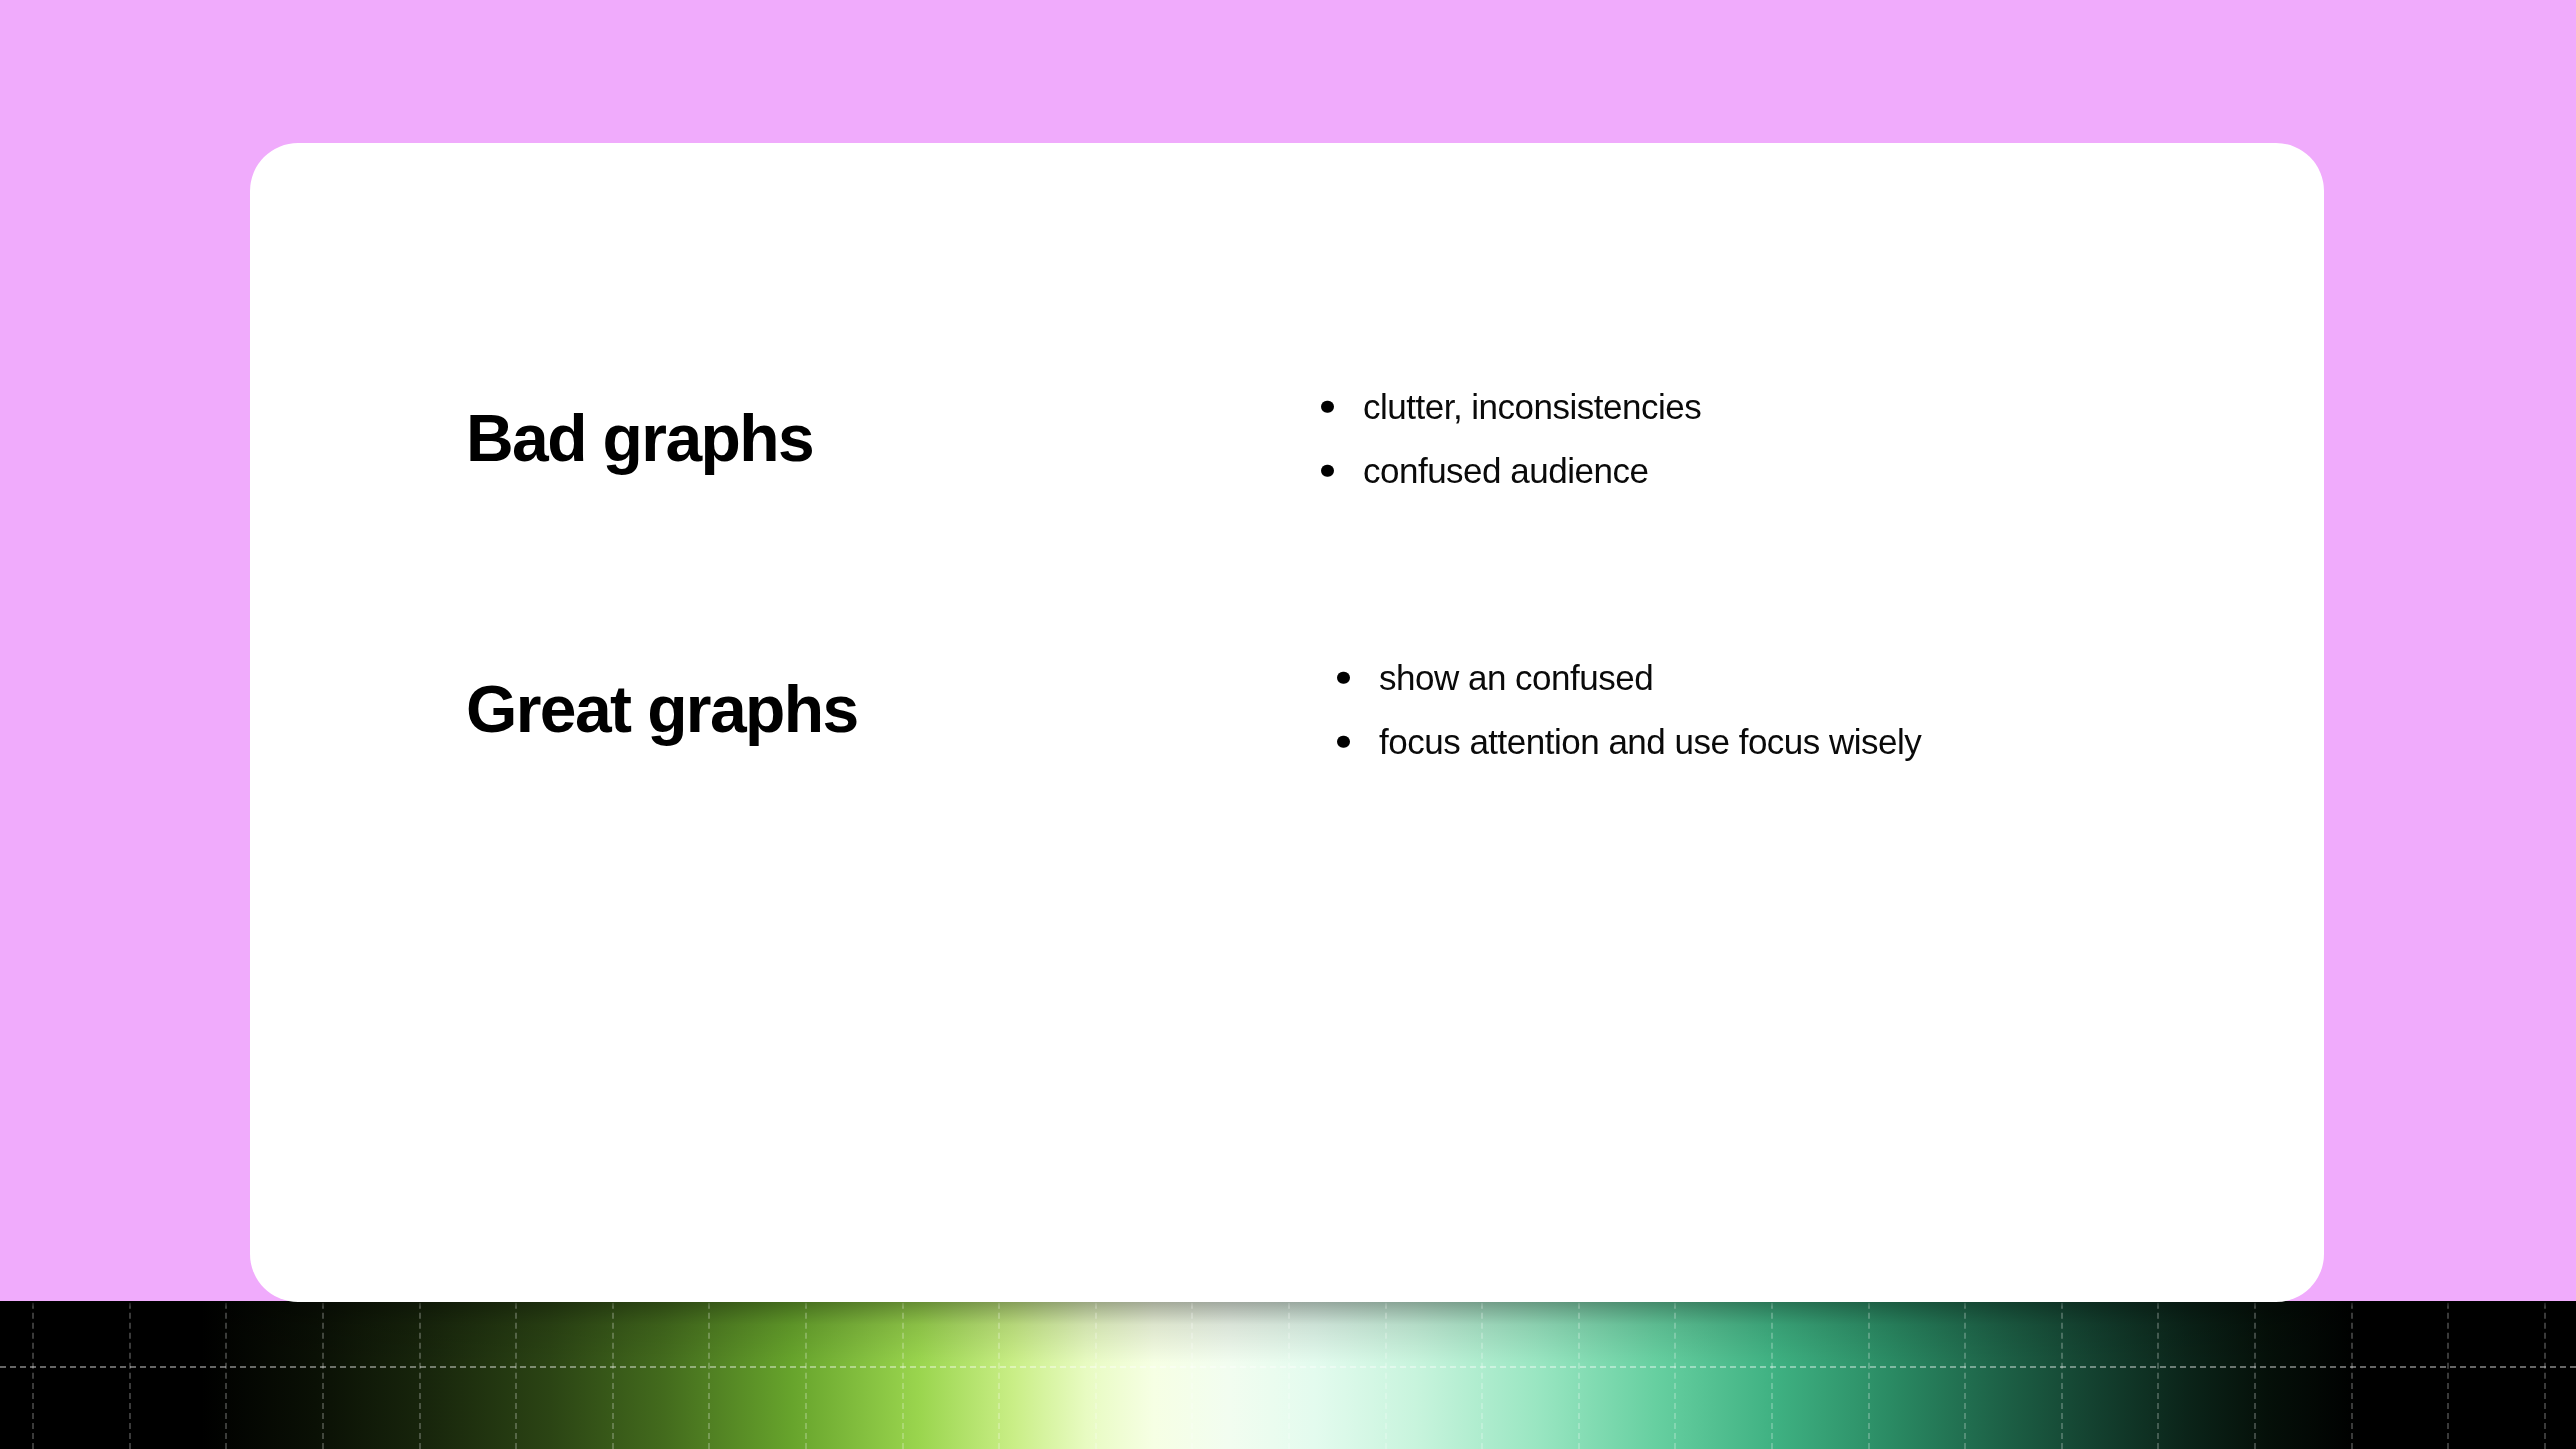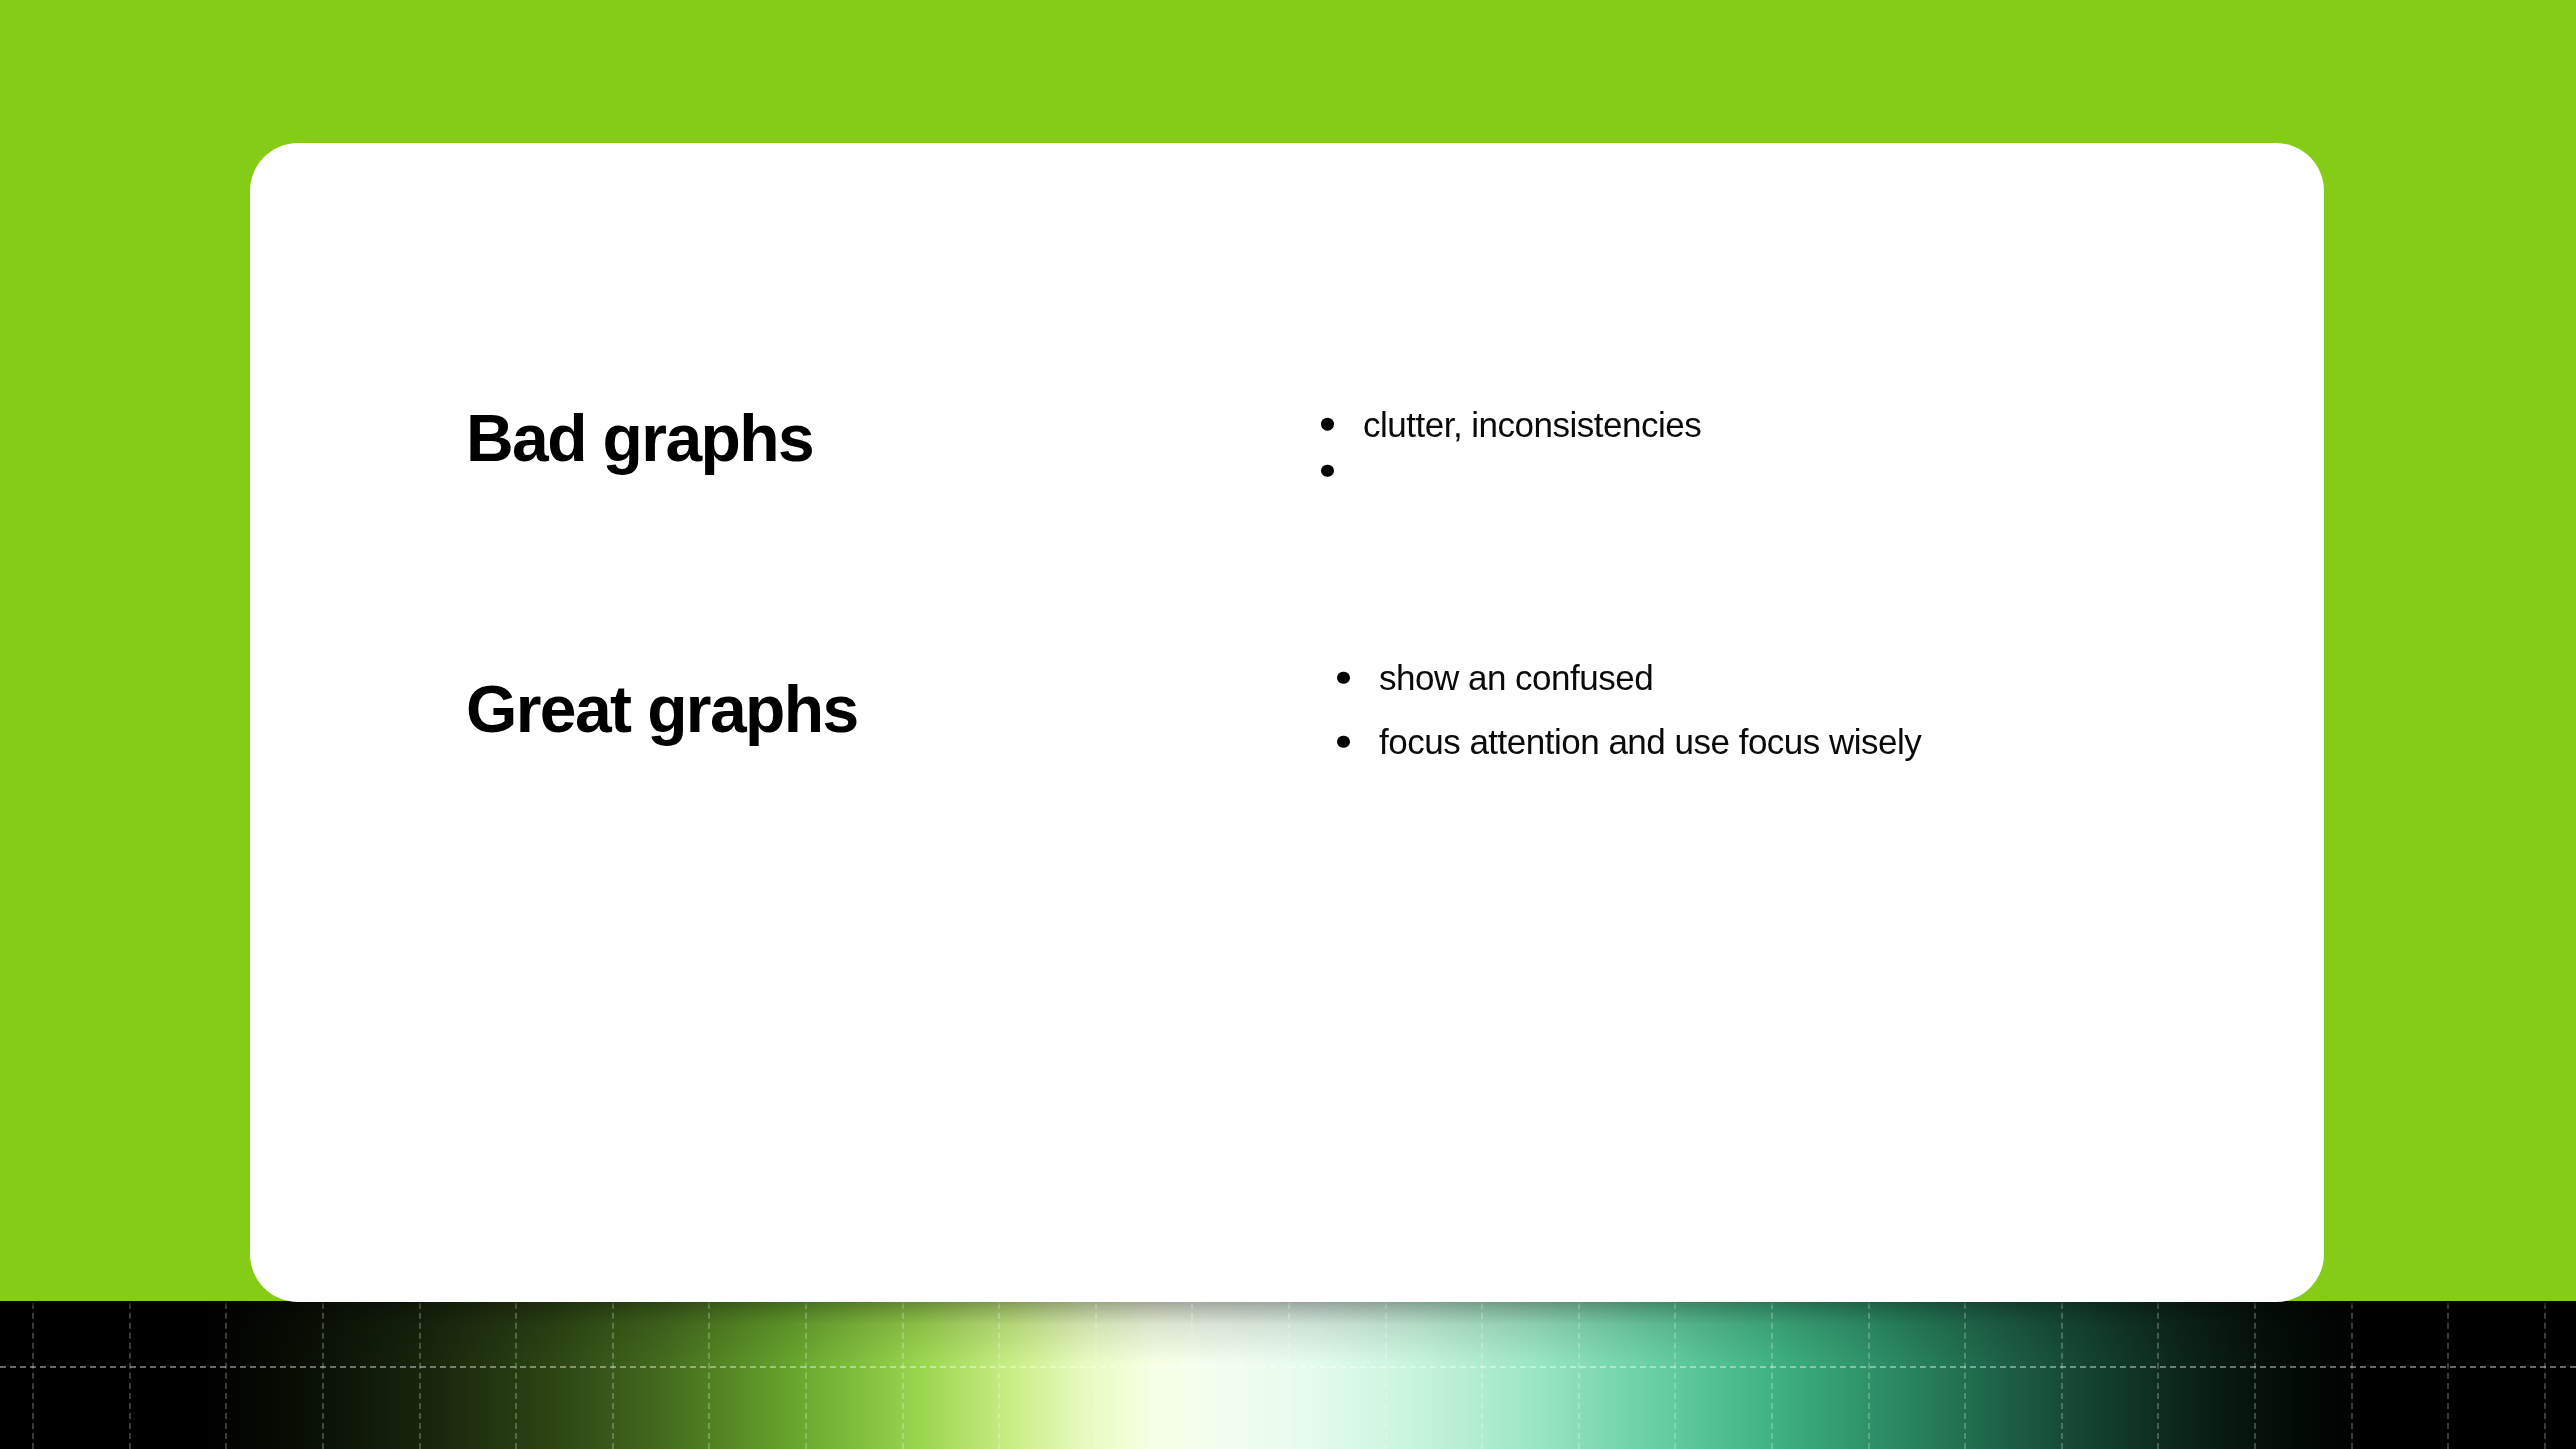--- a/index.html
+++ b/index.html
@@ -14,21 +14,21 @@
     overflow: hidden;
     font-family: "Liberation Sans", sans-serif;
     -webkit-font-smoothing: antialiased;
   }
 
   
   #slide-stage {
     position: relative;
     width: 2576px;
     height: 1449px;
-    background: #84cc16;
+    background: #f0abfc;
     overflow: hidden;
   }
 
   
   #glow-band {
     position: absolute;
     left: 0;
     top: 1301px;
     width: 2576px;
     height: 148px;
@@ -246,20 +246,21 @@
 
       <div class="topic-row">
         <div class="topic-heading">Bad graphs</div>
         <ul class="topic-points">
           <li class="point-item">
             <span class="bullet-dot"></span>
             <span>clutter, inconsistencies</span>
           </li>
           <li class="point-item">
             <span class="bullet-dot"></span>
+            <span>confused audience</span>
           </li>
         </ul>
       </div>
 
 
       <div class="topic-row">
         <div class="topic-heading">Great graphs</div>
         <ul class="topic-points">
           <li class="point-item">
             <span class="bullet-dot"></span>

